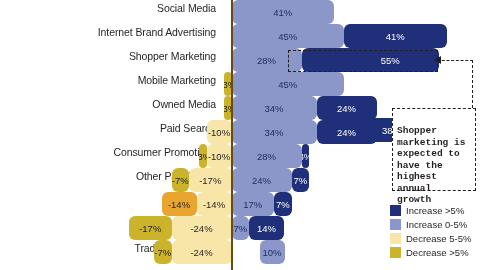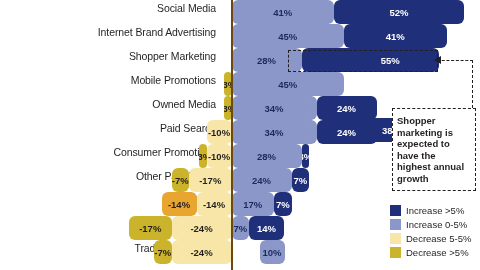--- a/index.html
+++ b/index.html
@@ -16,21 +16,21 @@
   .row-label{
     position:absolute;left:0;top:0;width:222px;height:24px;
     display:flex;align-items:center;justify-content:flex-end;
     padding-right:6px;box-sizing:border-box;
     font-size:10.5px;color:#231f20;white-space:nowrap;letter-spacing:-0.1px;
   }
   .bars{position:absolute;left:0;top:0;width:480px;height:24px;}
   .seg{
     position:absolute;top:4px;height:24px;
     display:flex;align-items:center;justify-content:center;
-    font-size:9.5px;font-weight:bold;box-sizing:border-box;
+    font-size:9.5px;font-weight:normal;box-sizing:border-box;
     overflow:hidden;white-space:nowrap;border-radius:6px;
   }
   .seg.inc-hi{background:#1f2f7a;color:#ffffff;}
   .seg.inc-lo{background:#8b97c8;color:#1b2a5e;}
   .seg.dec-lo{background:#f7e6a8;color:#231f20;}
   .seg.dec-hi{background:#cbb42b;color:#231f20;}
   .seg.dec-hi2{background:#e8a630;color:#231f20;}
 
   
   #zero-axis{position:absolute;left:231px;top:0;width:1.6px;height:270px;
@@ -49,59 +49,58 @@
     box-sizing:border-box;pointer-events:none;
   }
   #callout-arrow{
     position:absolute;left:434px;top:56px;width:0;height:0;
     border-top:4px solid transparent;border-bottom:4px solid transparent;
     border-right:7px solid #231f20;
   }
   #callout-box{
     position:absolute;left:392px;top:108px;width:84px;height:83px;
     border:1.5px dashed #231f20;box-sizing:border-box;
-    background:#ffffff;padding:6px 4px;
-    font-size:9.5px;font-weight:bold;color:#231f20;line-height:11.5px;
+    background:#ffffff;padding:16px 4px;
+    font-size:9.5px;font-weight:bold;color:#231f20;line-height:11.5px;font-family:Liberation Mono, monospace;
   }
 
   
   #legend{position:absolute;left:390px;top:203px;width:90px;}
   .legend-item{display:flex;align-items:center;height:14px;}
   .legend-swatch{width:11px;height:11px;margin-right:5px;flex:0 0 auto;}
   .legend-label{font-size:9.5px;color:#231f20;white-space:nowrap;}
 </style>
 </head>
 <body>
 
 <div id="chart-root">
 
   <div id="plot-rows">
       <div class="row" style="top: -4px;">
         <div class="row-label">Social Media</div>
         <div class="bars">
           <div class="seg inc-lo" style="left: 231.5px; width: 102.5px;">41%</div>
-          <div class="seg inc-hi" style="left: 334px; width: 130px;">52%</div>
         </div>
       </div>
       <div class="row" style="top: 20px;">
         <div class="row-label">Internet Brand Advertising</div>
         <div class="bars">
           <div class="seg inc-lo" style="left: 231.5px; width: 112.5px;">45%</div>
           <div class="seg inc-hi" style="left: 344px; width: 102.5px;">41%</div>
         </div>
       </div>
       <div class="row" style="top: 44px;">
         <div class="row-label">Shopper Marketing</div>
         <div class="bars">
           <div class="seg inc-lo" style="left: 231.5px; width: 70px;">28%</div>
           <div class="seg inc-hi" style="left: 301.5px; width: 137.5px; padding-left: 40px;">55%</div>
         </div>
       </div>
       <div class="row" style="top: 68px;">
-        <div class="row-label">Mobile Promotions</div>
+        <div class="row-label">Mobile Marketing</div>
         <div class="bars">
           <div class="seg dec-hi" style="left: 224px; width: 7.5px;">-3%</div>
           <div class="seg inc-lo" style="left: 231.5px; width: 112.5px;">45%</div>
           <div class="seg inc-hi" style="left: 344px; width: 95px; margin-top: 46px;">38%</div>
         </div>
       </div>
       <div class="row" style="top: 92px;">
         <div class="row-label">Owned Media</div>
         <div class="bars">
           <div class="seg dec-hi" style="left: 224px; width: 7.5px;">-3%</div>

